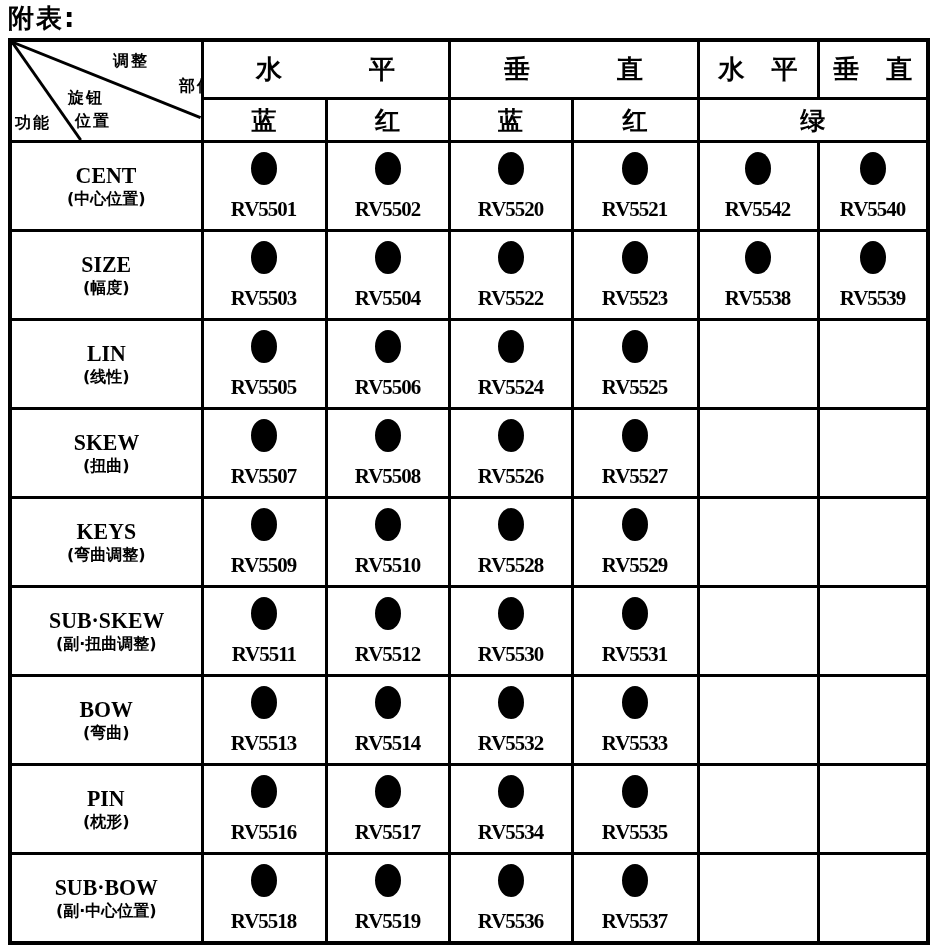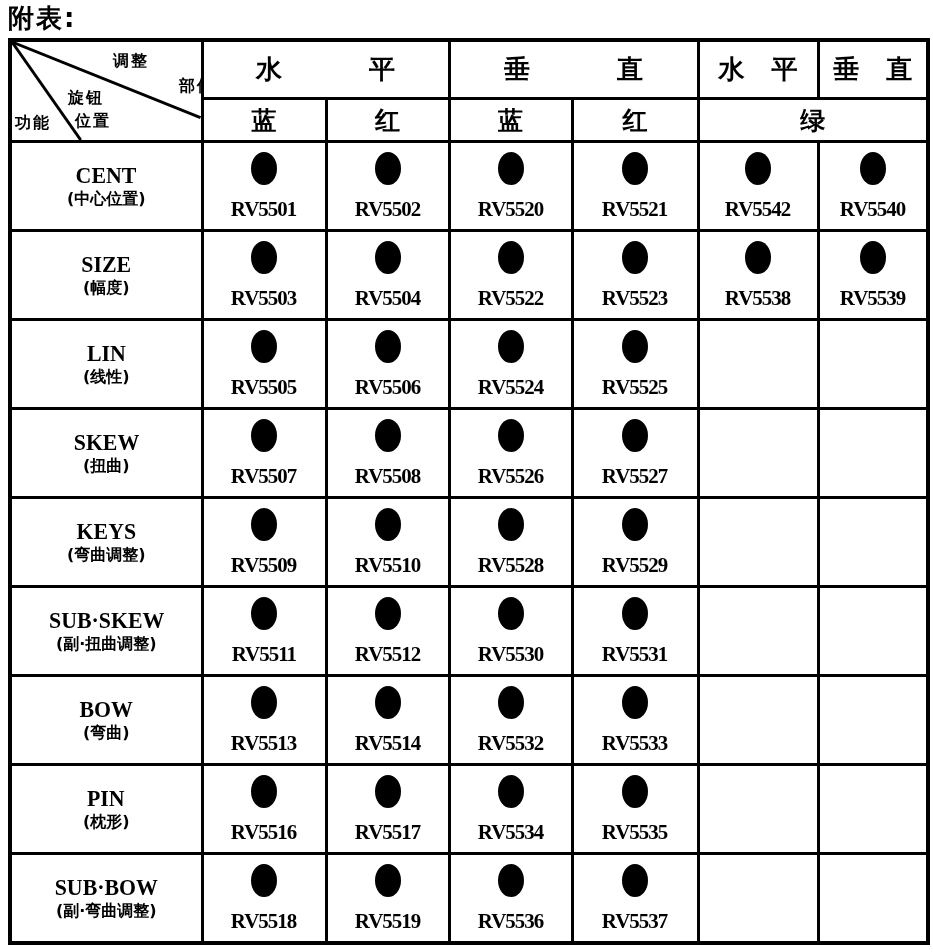--- a/index.html
+++ b/index.html
@@ -441,21 +441,21 @@
               <span class="rv">RV5535</span>
             </div>
           </td>
           <td class="cell empty"></td>
           <td class="cell empty"></td>
         </tr>
         <tr>
           <td class="rowhead">
             <div class="rwrap">
               <div class="rname">SUB·BOW</div>
-              <div class="rcn">(副·弯曲调整)</div>
+              <div class="rcn">(副·中心位置)</div>
             </div>
           </td>
           <td class="cell">
             <div class="cwrap">
               <span class="dot"></span>
               <span class="rv">RV5518</span>
             </div>
           </td>
           <td class="cell">
             <div class="cwrap">

